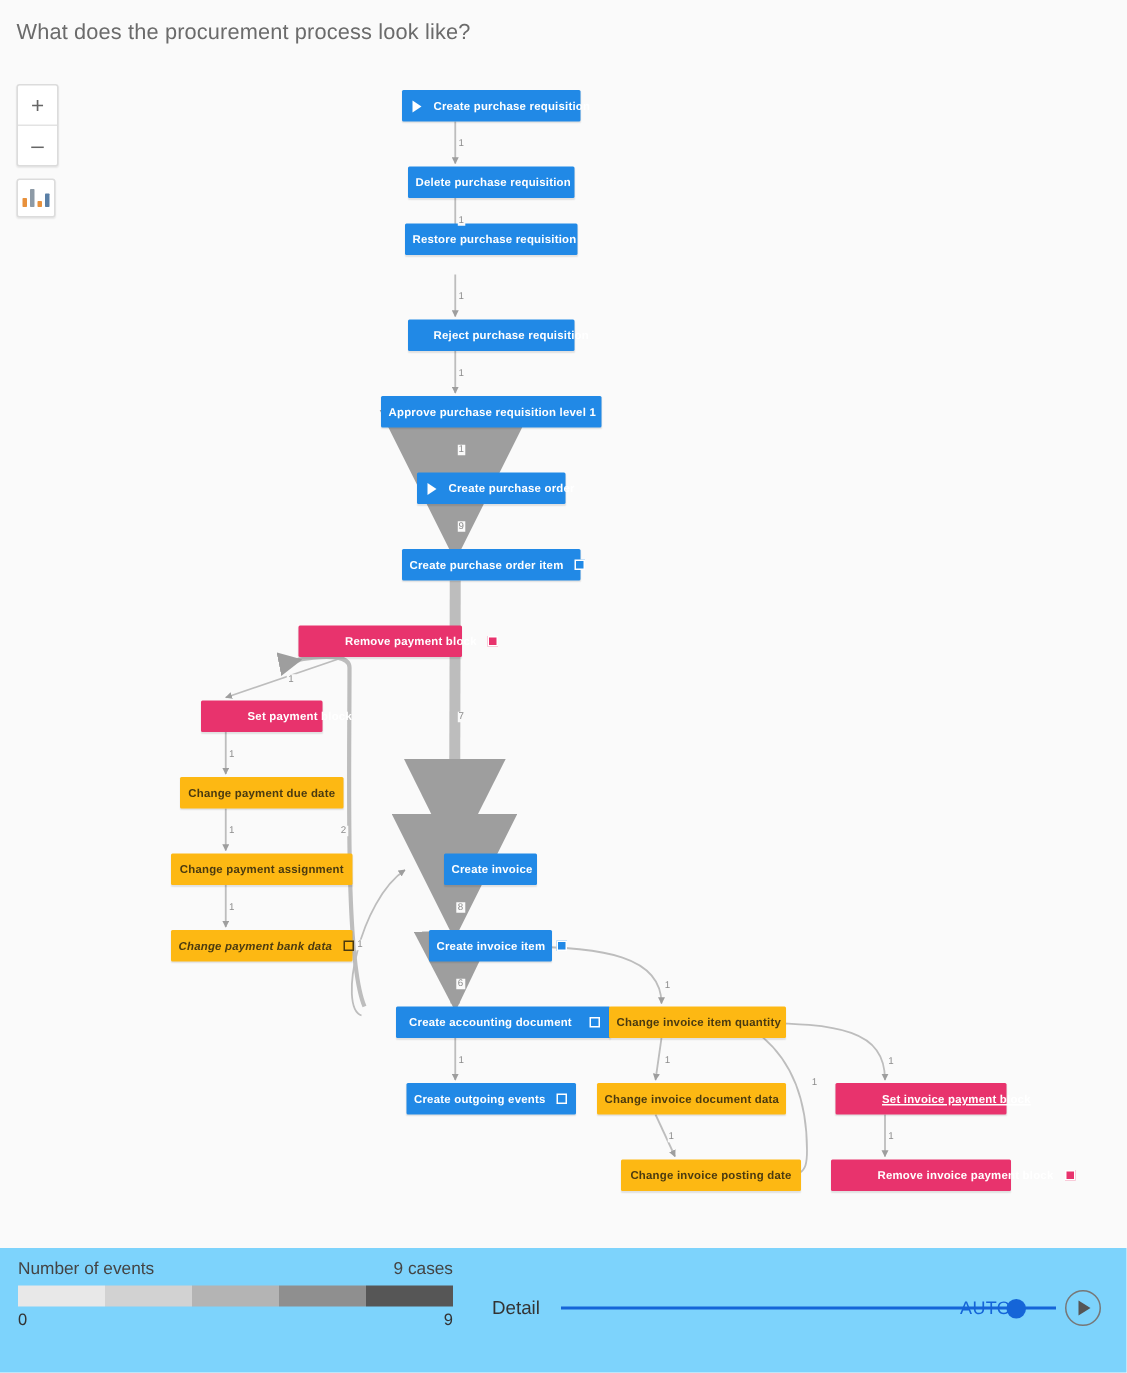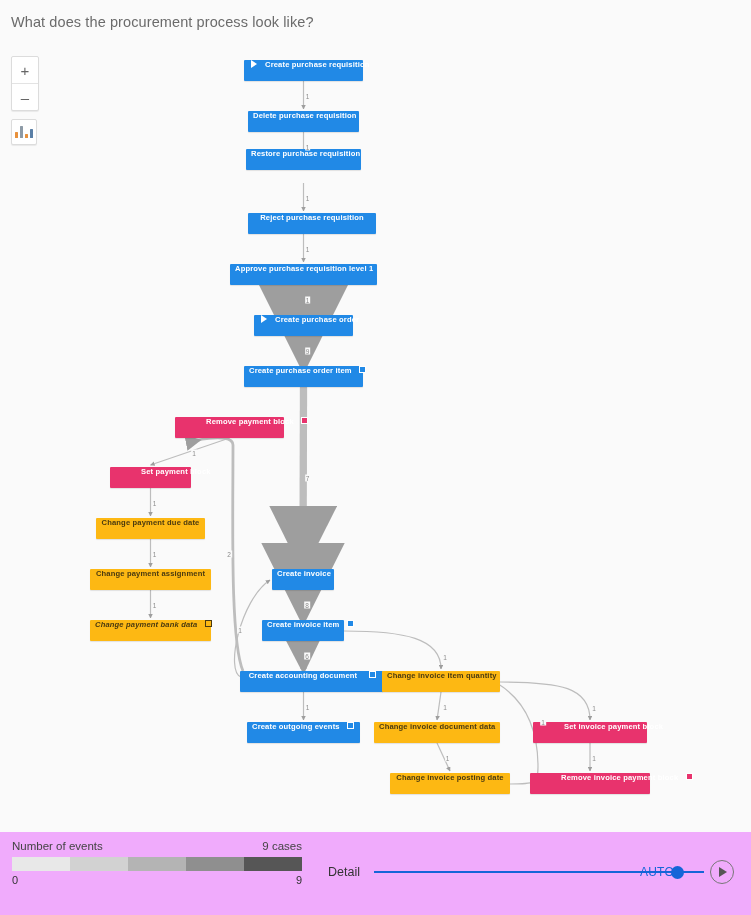--- a/index.html
+++ b/index.html
@@ -36,24 +36,25 @@
   .cb1{height:6px;background:#e8913c;}
   .cb2{height:12px;background:#8d9aa6;}
   .cb3{height:4px;background:#e8913c;}
   .cb4{height:9px;background:#5a7fa6;}
 
   
   #graph{position:absolute;left:0;top:0;width:751px;height:820px;}
   #edges{position:absolute;left:0;top:0;width:751px;height:820px;}
   .node{
     position:absolute;height:21px;box-sizing:border-box;
-    display:flex;align-items:flex-start;
+    display:flex;align-items:center;
     font-size:7.6px;font-weight:bold;letter-spacing:.15px;
     border-radius:1px;white-space:nowrap;cursor:pointer;
     box-shadow:0 1px 1px rgba(0,0,0,.10);
+    margin-left:24px;
   }
   .node .label{flex:1;text-align:center;padding:0 5px;}
   .node.blue{background:#2189e6;color:#fff;}
   .node.pink{background:#e8336d;color:#fff;padding-left:26px;}
   .node.yellow{background:#fdb813;color:#4a3a10;}
   .ic{width:12px;display:flex;align-items:center;justify-content:center;flex:none;}
   .ic.start{margin-left:4px;}
   .ic.end{margin-right:5px;}
   .play-tri{
     width:0;height:0;border-left:6px solid #fff;
@@ -62,21 +63,21 @@
   .stop-sq{width:7px;height:7px;background:#fff;border:1.5px solid #fff;box-sizing:border-box;}
   .node.yellow .stop-sq{background:#fdb813;border-color:#4a3a10;}
   .node.blue .stop-sq{background:#2189e6;border-color:#fff;}
   .node.pink .stop-sq{background:#e8336d;border-color:#fff;}
   .elabel{
     position:absolute;font-size:6.5px;color:#8c8c8c;
     background:#fafafa;padding:0 1px;transform:translate(-50%,-50%);
   }
 
   
-  .footer{position:absolute;left:0;top:832px;width:751px;height:83px;background:#f0abfc;}
+  .footer{position:absolute;left:0;top:832px;width:751px;height:83px;background:#7dd3fc;}
   .legend{position:absolute;left:12px;top:8px;width:290px;}
   .legend-top{display:flex;justify-content:space-between;font-size:11.5px;color:#444;}
   .grad{display:flex;margin-top:5px;height:14px;}
   .grad i{flex:1;display:block;}
   .legend-bot{display:flex;justify-content:space-between;font-size:11px;color:#333;margin-top:3px;}
   .detail{position:absolute;left:328px;top:28px;display:flex;align-items:center;}
   .detail-label{font-size:12.5px;color:#333;margin-right:14px;}
   .slider{position:relative;width:330px;height:16px;display:flex;align-items:center;}
   .track{width:100%;height:2px;background:#1565d8;}
   .knob{position:absolute;right:20px;width:13px;height:13px;border-radius:50%;background:#1565d8;}
@@ -172,21 +173,21 @@
         <span class="play-tri"></span>
       </span>
       <span class="label">Create purchase requisition</span>
     </div>
     <div class="node blue" style="left: 248px; top: 111px; width: 111px;">
       <span class="label">Delete purchase requisition</span>
     </div>
     <div class="node blue" style="left: 246px; top: 149px; width: 115px;">
       <span class="label">Restore purchase requisition</span>
     </div>
-    <div class="node blue" style="left: 248px; top: 213px; width: 128px;">
+    <div class="node blue" style="left: 248px; top: 213px; width: 111px; padding-left: 12px;">
       <span class="label">Reject purchase requisition</span>
     </div>
     <div class="node blue" style="left: 230px; top: 264px; width: 147px;">
       <span class="label">Approve purchase requisition level 1</span>
     </div>
     <div class="node blue" style="left: 254px; top: 315px; width: 99px;">
       <span class="ic start">
         <span class="play-tri"></span>
       </span>
       <span class="label">Create purchase order</span>
@@ -241,21 +242,21 @@
     </div>
     <div class="node yellow" style="left: 382px; top: 671px; width: 118px;">
       <span class="label">Change invoice item quantity</span>
     </div>
     <div class="node yellow" style="left: 374px; top: 722px; width: 126px;">
       <span class="label">Change invoice document data</span>
     </div>
     <div class="node yellow" style="left: 390px; top: 773px; width: 120px;">
       <span class="label">Change invoice posting date</span>
     </div>
-    <div class="node pink" style="left: 533px; top: 722px; width: 114px;">
+    <div class="node pink" style="left: 533px; top: 722px; width: 114px; text-decoration: underline;">
       <span class="label">Set invoice payment block</span>
     </div>
     <div class="node pink" style="left: 530px; top: 773px; width: 120px;">
       <span class="label">Remove invoice payment block</span>
       <span class="ic end">
         <span class="stop-sq"></span>
       </span>
     </div>
     <div class="elabel" style="left: 307.5px; top: 96px;">1</div>
     <div class="elabel" style="left: 307.5px; top: 147px;">1</div>

